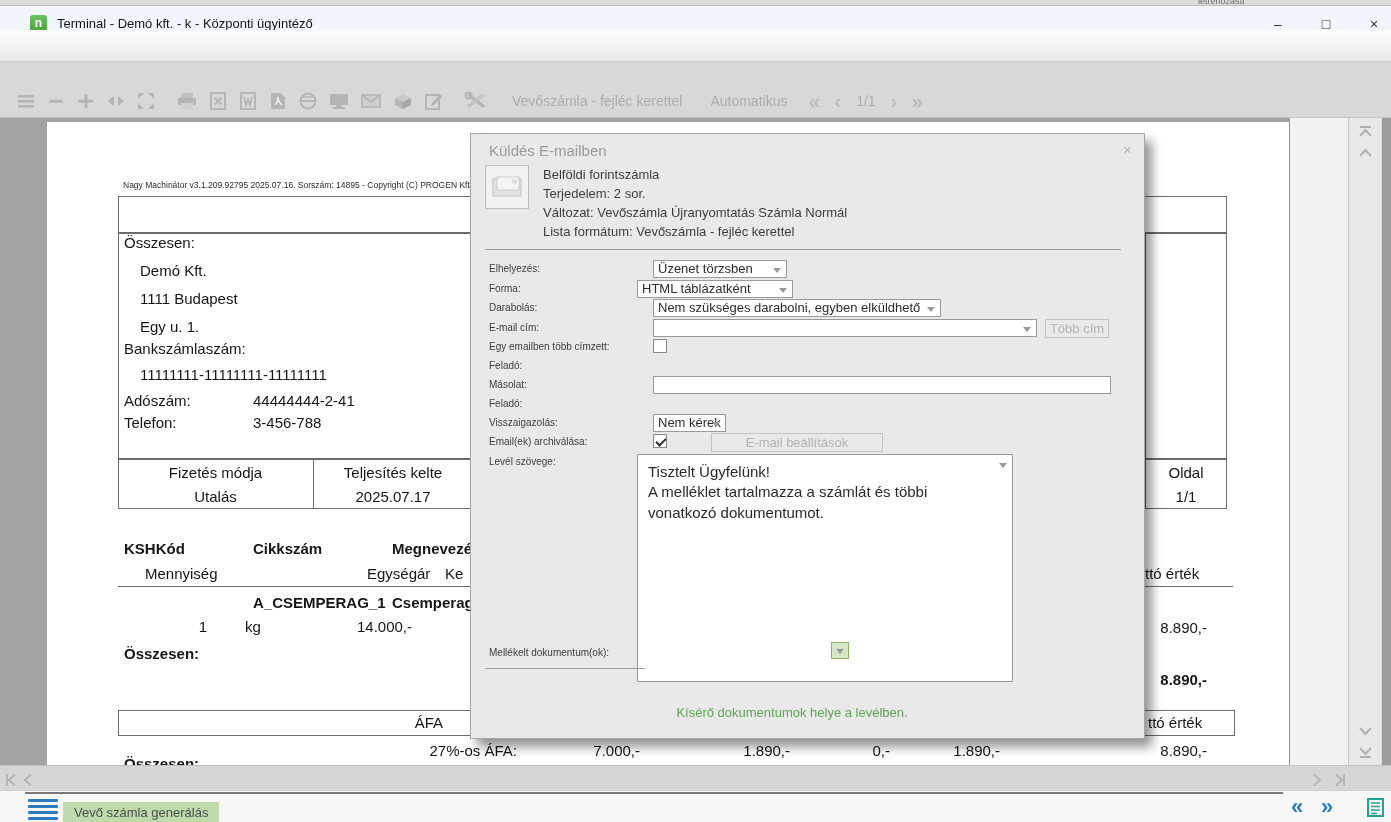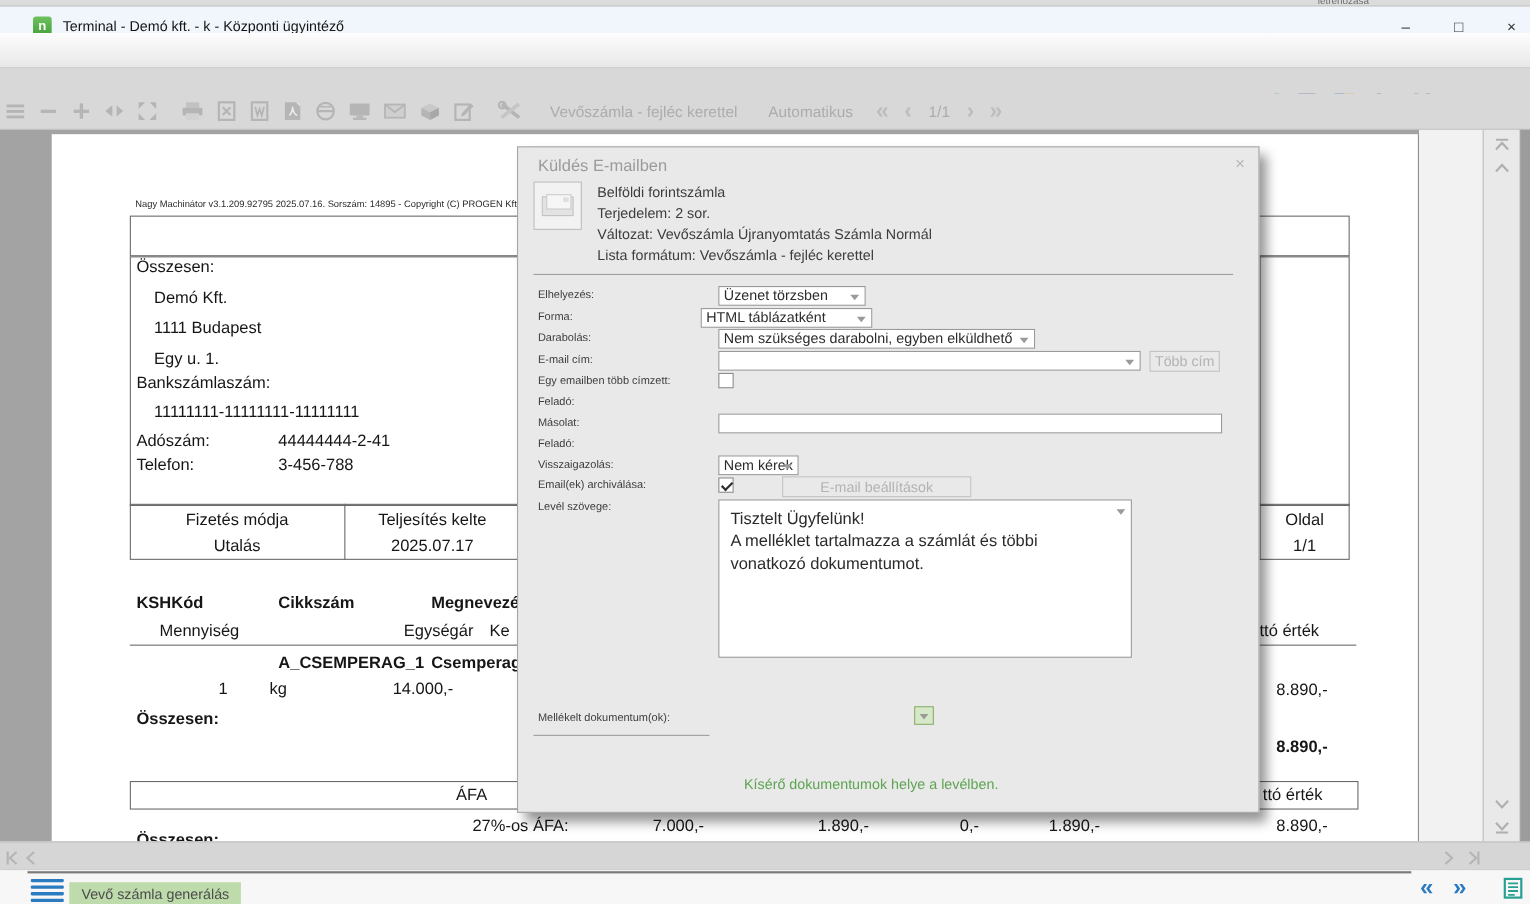--- a/index.html
+++ b/index.html
@@ -18,21 +18,21 @@
   
   .toprow{left:0;top:30px;width:1391px;height:32px;background:linear-gradient(#fdfdfd,#e8e8e8);border-bottom:1px solid #cccccc}
   .redx{left:8px;top:31px;font-size:25px;font-weight:bold;color:#cf3a2a;line-height:28px}
   .backch{left:45px;top:30px;font-size:26px;font-weight:bold;color:#2e78c2;line-height:30px}
   .t-ico{top:37px;width:22px;height:22px}
   
   .pvhead{left:0;top:62px;width:1391px;height:23px;background:#d8d8d8}
   .pvtitle{left:4px;top:65px;font-size:15px;color:#8d8d8d}
   .pvclose{left:1354px;top:63px;font-size:15px;color:#ababab}
   
-  .pvbar{left:0;top:85px;width:1391px;height:33px;background:#d8d8d8;border-bottom:1px solid #c4c4c4;display:flex;align-items:center;padding-left:4px}
+  .pvbar{left:0;top:85px;width:1391px;height:33px;background:#d8d8d8;border-bottom:1px solid #c4c4c4;display:flex;align-items:center;padding-left:16px}
   .pvbar .ic{margin-right:10px;display:inline-flex}
   .pvbar .gap{width:10px}
   .pvlabel{font-size:14px;color:#acacac;margin:0 14px;white-space:nowrap}
   .pg{font-size:14px;color:#acacac;margin:0 8px}
   .pvch{font-size:21px;font-weight:bold;color:#bdbdbd;margin:0 7px;line-height:20px}
   
   .content{left:0;top:118px;width:1391px;height:647px;background:#a3a3a3}
   .page{left:47px;top:4px;width:1243px;height:643px;background:#fff;overflow:hidden;border-right:1px solid #8f8f8f}
   .rmargin{left:1290px;top:0;width:58px;height:647px;background:#f2f2f2}
   .vscroll{left:1348px;top:0;width:33px;height:647px;background:#e9e9e9;border-left:1px solid #c6c6c6}
@@ -424,21 +424,21 @@
     <div class="flbl" style="top:264px">Feladó:</div>
 
     <div class="flbl" style="top:283px">Visszaigazolás:</div>
     <div class="ctl combo" style="left:182px;top:280px;width:73px"><span>Nem kérek</span><span class="arr"></span></div>
 
     <div class="flbl" style="top:302px">Email(ek) archiválása:</div>
     <div class="cbx checked" style="left:182px;top:300px"></div>
     <div class="dbtn" style="left:240px;top:299px;width:172px">E-mail beállítások</div>
 
     <div class="flbl" style="top:322px">Levél szövege:</div>
-    <div class="msg" style="left:182px;top:320px;width:376px;height:144px">
+    <div class="msg" style="left:166px;top:320px;width:376px;height:228px">
       <div class="msgtxt">Tisztelt Ügyfelünk!
 A melléklet tartalmazza a számlát és többi
 vonatkozó dokumentumot.</div>
       <span class="garr" style="top:8px"></span>
     </div>
 
     <div class="dsep" style="left:14px;top:534px;width:160px"></div>
     <div class="flbl" style="top:513px">Mellékelt dokumentum(ok):</div>
 
     <div class="greenbtn" style="left:360px;top:508px">

